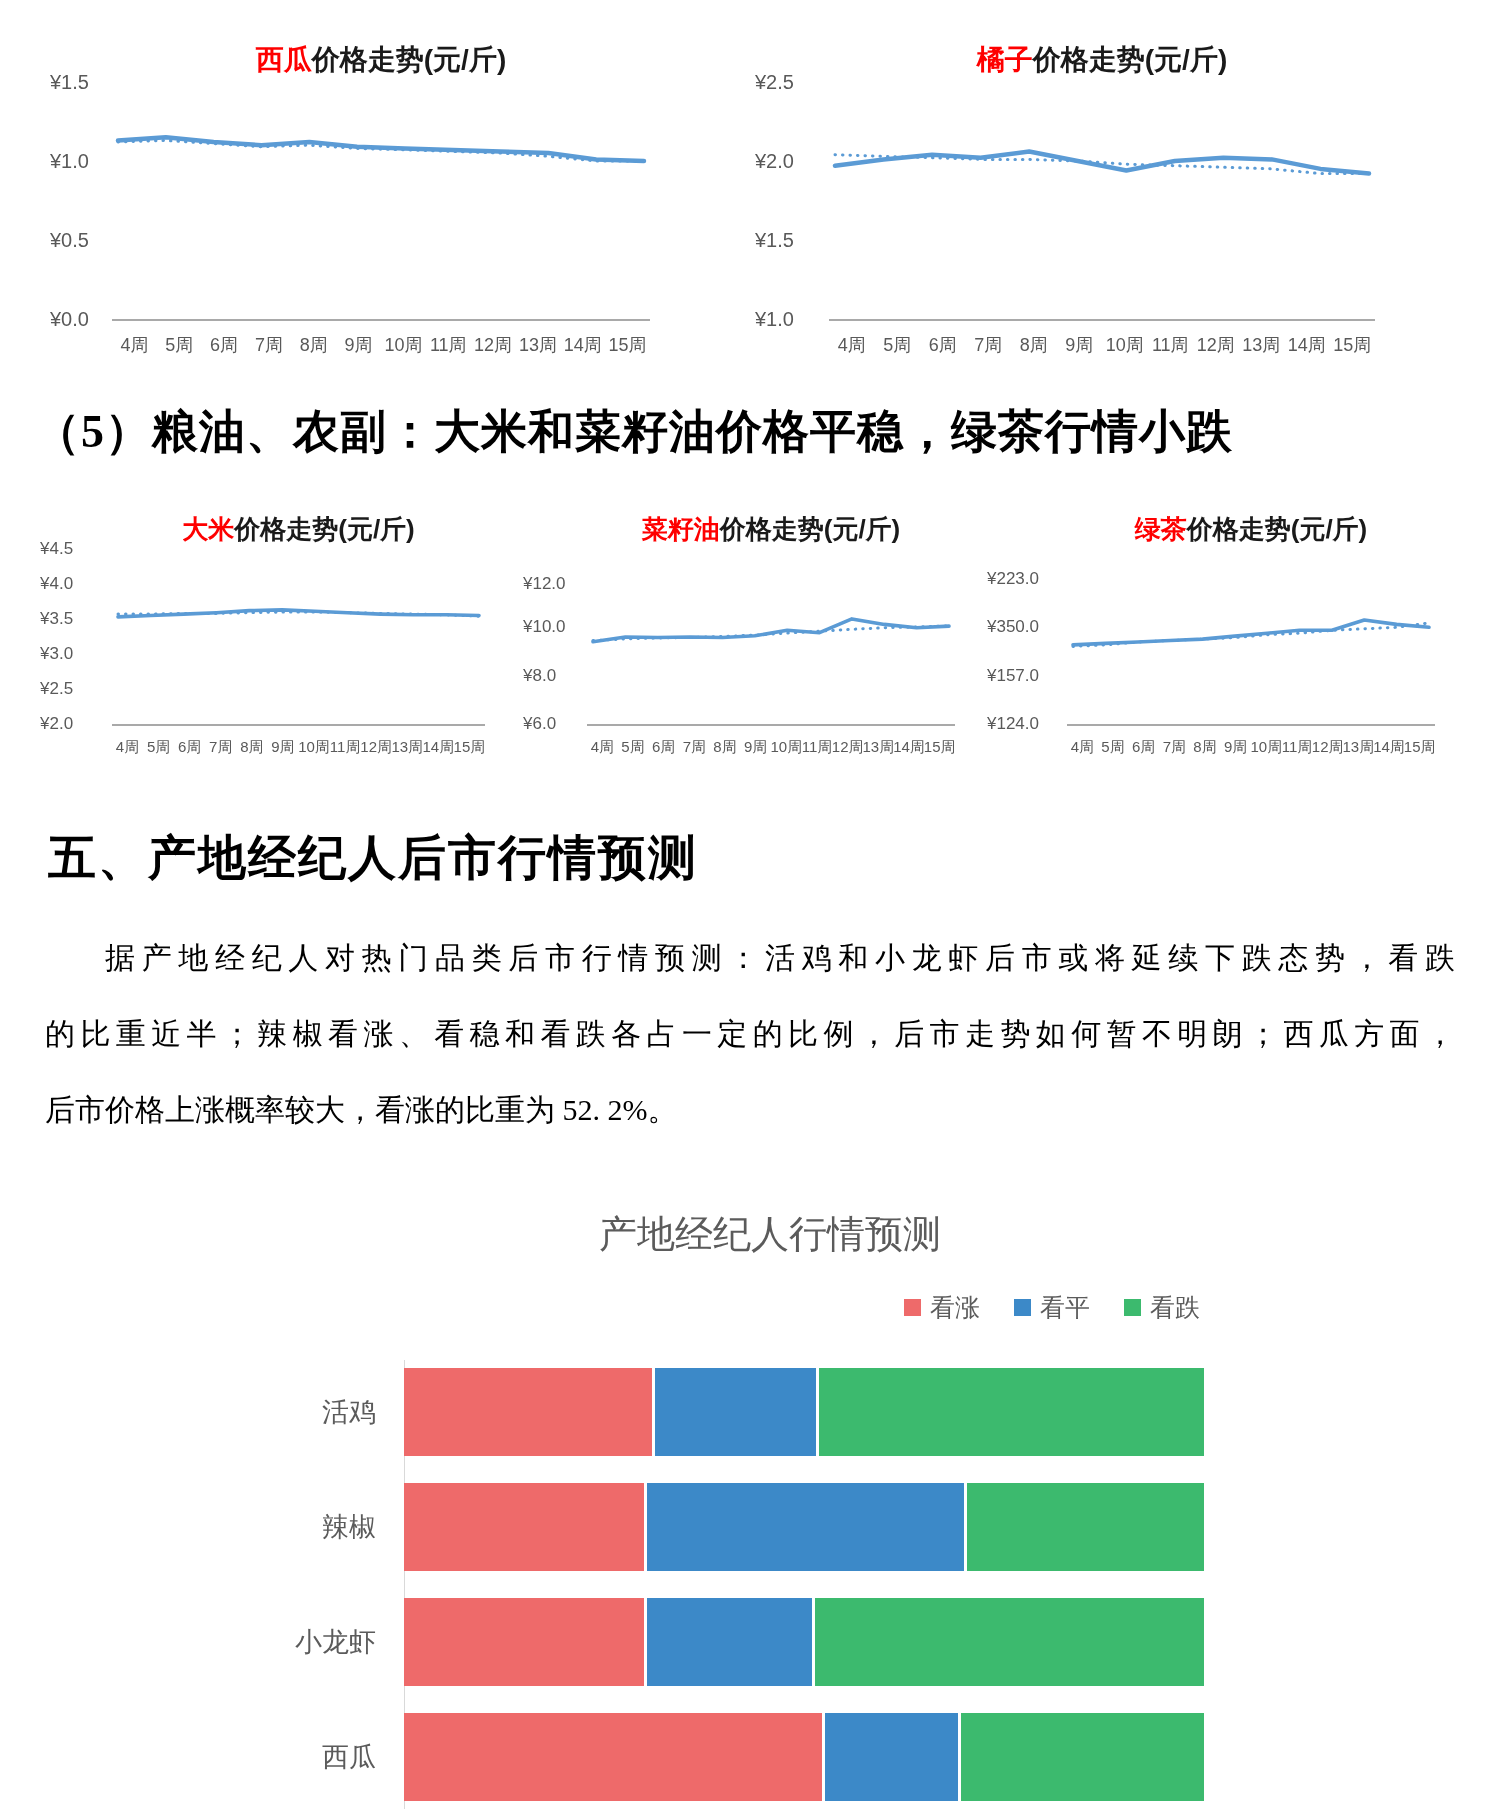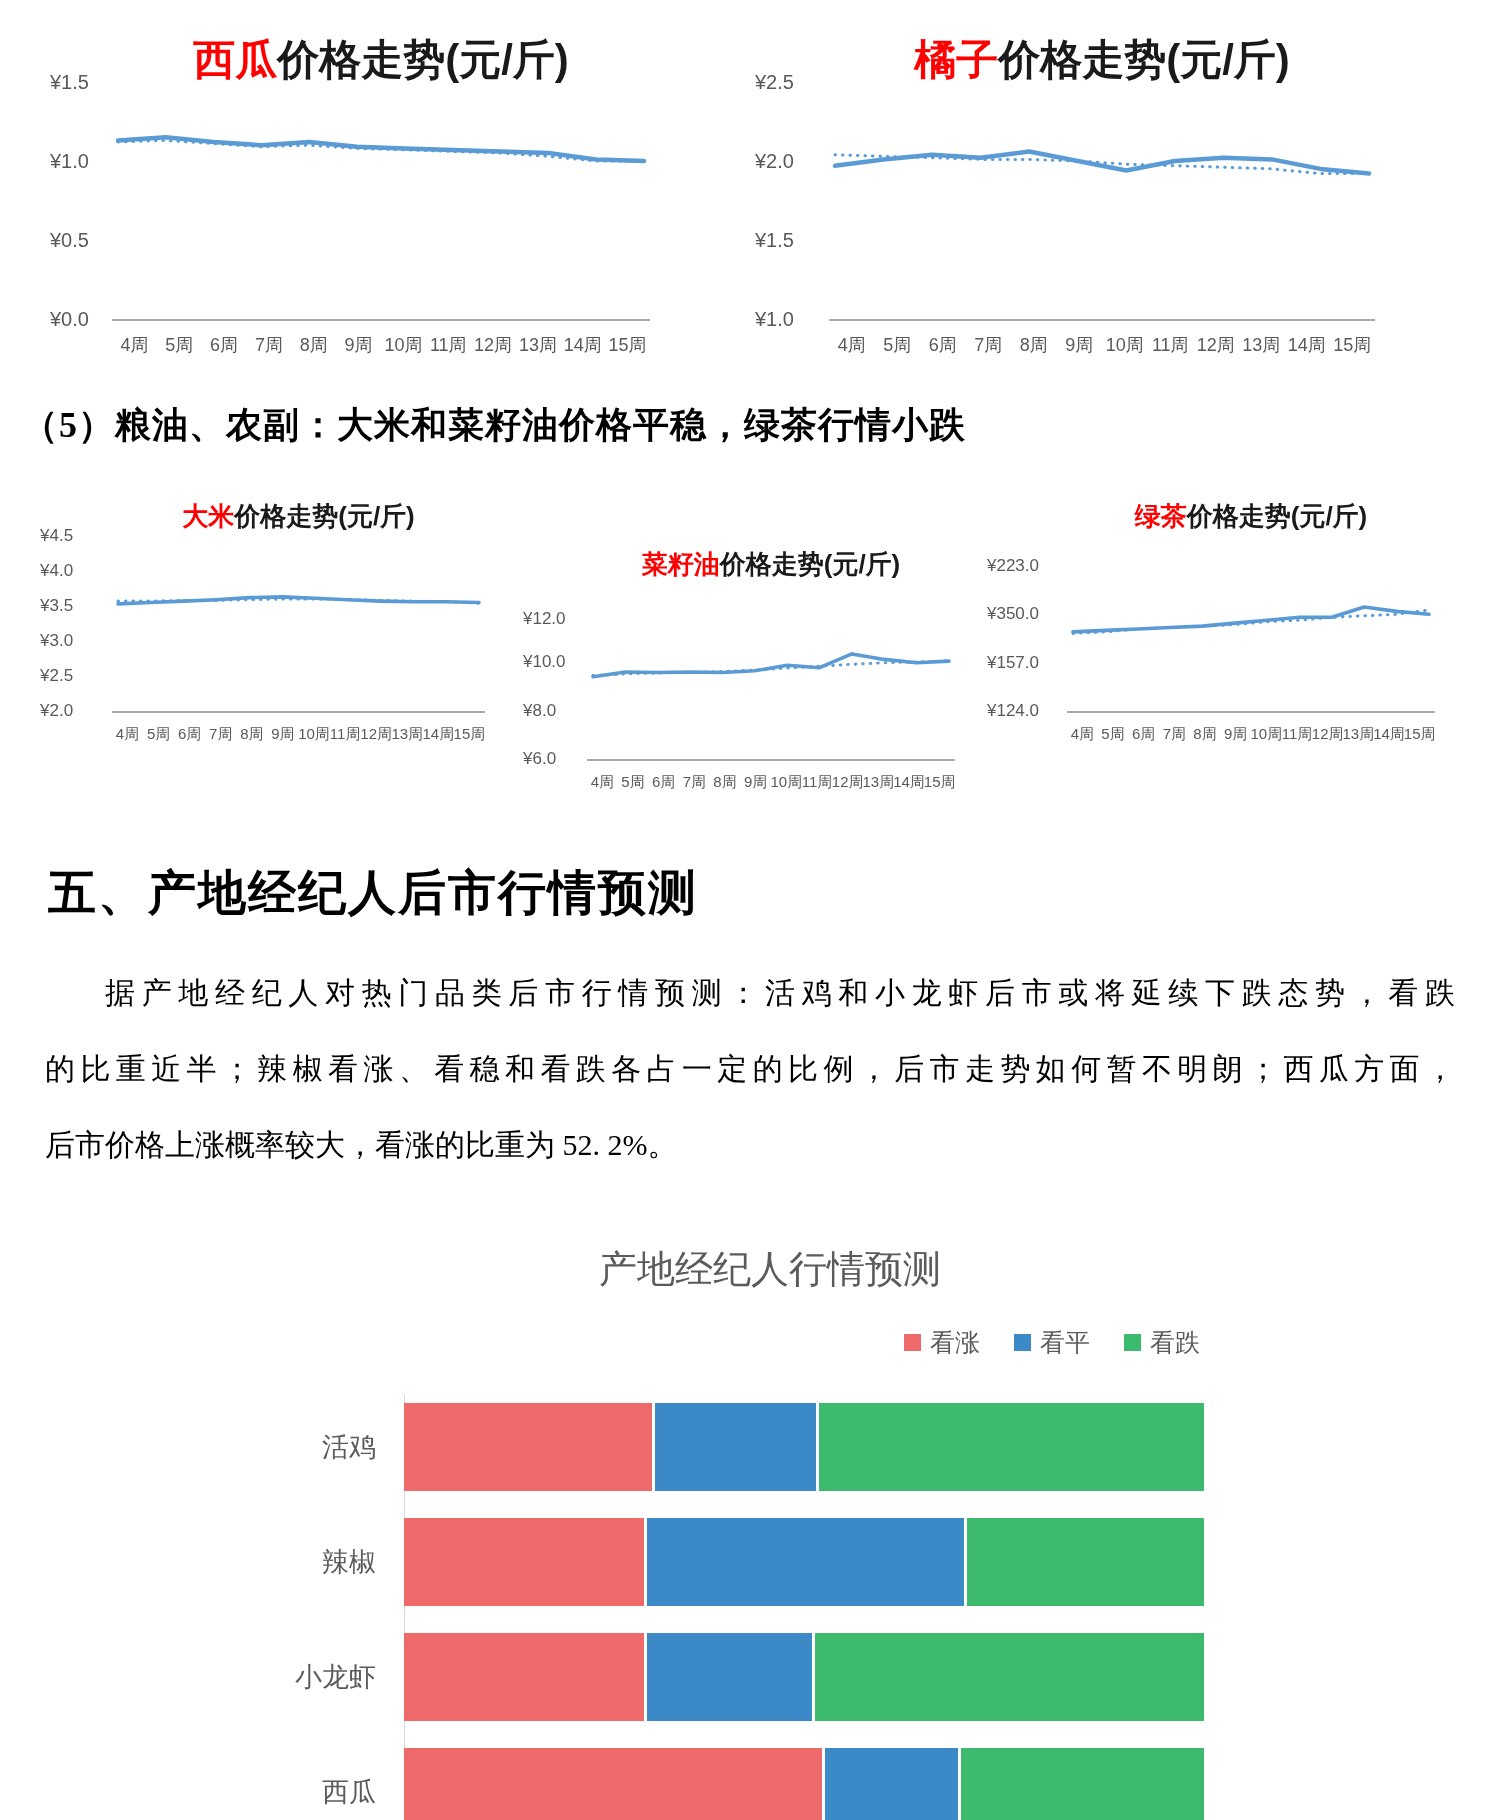--- a/index.html
+++ b/index.html
@@ -3,38 +3,38 @@
 <meta charset="utf-8">
 <style>
   html,body{margin:0;padding:0;background:#ffffff;}
   body{width:1500px;height:1820px;position:relative;font-family:"Liberation Serif",serif;color:#000;}
 
   
   .charts-row1{display:flex;margin-top:30px;}
   .charts-row2{display:flex;margin-top:40px;}
   .linechart{position:relative;box-sizing:border-box;padding-top:8px;font-family:"Liberation Sans",sans-serif;}
   .lc-title{text-align:center;font-weight:600;white-space:nowrap;}
-  .lc-big .lc-title{font-size:42px;height:44px;line-height:44px;}
+  .lc-big .lc-title{font-size:28px;height:44px;line-height:44px;}
   .lc-small .lc-title{font-size:26px;height:36px;line-height:36px;}
   .lc-t1{color:#fe0000;}
   .lc-t2{color:#1a1a1a;}
   .lc-body{display:flex;}
   .lc-yaxis{position:relative;flex:none;}
   .lc-ytick{position:absolute;left:0;transform:translateY(-50%);color:#595959;white-space:nowrap;}
   .lc-big .lc-ytick{font-size:20px;text-align:center;}
   .lc-small .lc-ytick{font-size:17px;}
   .lc-plot{flex:1;position:relative;border-bottom:2px solid #a9a9a9;}
   .lc-plot svg{position:absolute;left:0;top:0;display:block;overflow:visible;}
   .lc-xaxis{position:relative;height:38px;}
   .lc-xtick{position:absolute;top:12px;transform:translateX(-50%);color:#595959;white-space:nowrap;}
   .lc-big .lc-xtick{font-size:18px;}
   .lc-small .lc-xtick{font-size:15px;}
 
   
-  .h-sub{margin:42px 0 0 22px;font-size:36px;font-weight:bold;letter-spacing:1px;}
+  .h-sub{margin:42px 0 0 34px;font-size:46px;font-weight:bold;letter-spacing:1px;}
   .h-main{margin:62px 0 7px 48px;font-size:48px;font-weight:bold;letter-spacing:2px;}
   .para{margin:30px 45px 0 45px;font-size:30px;}
   .para-line{line-height:76px;text-align:justify;text-align-last:justify;}
   .para-line.first{text-indent:2em;}
   .para-line.last{text-align-last:left;}
 
   
   .barchart{margin-top:60px;font-family:"Liberation Sans",sans-serif;}
   .bc-title{width:820px;margin-left:360px;text-align:center;font-size:38px;color:#5b5b5b;height:52px;line-height:52px;}
   .bc-legend{display:flex;justify-content:flex-end;padding-right:300px;margin-top:32px;height:30px;align-items:center;}
@@ -148,21 +148,21 @@
         <div class="lc-xtick" style="left: 170.958px;">9周</div>
         <div class="lc-xtick" style="left: 202.042px;">10周</div>
         <div class="lc-xtick" style="left: 233.125px;">11周</div>
         <div class="lc-xtick" style="left: 264.208px;">12周</div>
         <div class="lc-xtick" style="left: 295.292px;">13周</div>
         <div class="lc-xtick" style="left: 326.375px;">14周</div>
         <div class="lc-xtick" style="left: 357.458px;">15周</div>
       </div>
   </div>
   <div class="linechart lc-small" style="width:432px;margin-left:38px;">
-    <div class="lc-title" style="margin-left:64px;margin-top:48px;"><span class="lc-t1">菜籽油</span><span class="lc-t2">价格走势(元/斤)</span></div>
+    <div class="lc-title" style="margin-left:64px;"><span class="lc-t1">菜籽油</span><span class="lc-t2">价格走势(元/斤)</span></div>
     <div class="lc-body" style="margin-top:32px;">
       <div class="lc-yaxis" style="width:64px;">
           <div class="lc-ytick" style="top: 5px;">¥12.0</div>
           <div class="lc-ytick" style="top: 48.3333px;">¥10.0</div>
           <div class="lc-ytick" style="top: 96.6667px;">¥8.0</div>
           <div class="lc-ytick" style="top: 145px;">¥6.0</div>
         </div>
       <div class="lc-plot" style="height:145px;">
           <svg width="368" height="145" viewBox="0 0 368 145">
             <polyline points="6.0,62.8 38.4,58.0 70.7,58.5 103.1,58.0 135.5,58.5 167.8,56.8 200.2,51.2 232.5,53.7 264.9,39.9 297.3,45.4 329.6,48.8 362.0,47.1" fill="none" stroke="#5B9BD5" stroke-width="3.6" stroke-linecap="round" stroke-linejoin="round"></polyline>

